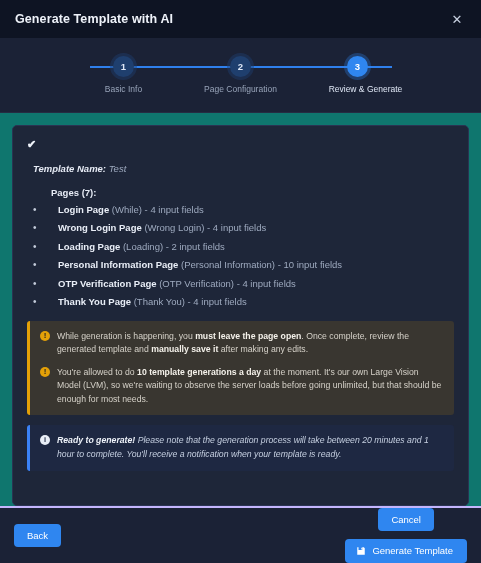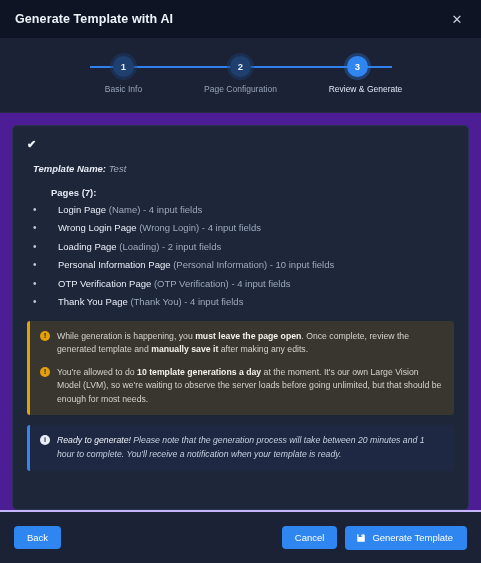--- a/index.html
+++ b/index.html
@@ -15,21 +15,21 @@
     font-family: "Liberation Sans", sans-serif;
     color: #e6ebf5;
     -webkit-font-smoothing: antialiased;
   }
 
   .modal {
     width: 481px;
     height: 563px;
     display: flex;
     flex-direction: column;
-    background: #4c1d95;
+    background: #0f766e;
   }
 
   
   .modal-header {
     height: 38px;
     flex: 0 0 38px;
     background: #0e1423;
     display: flex;
     align-items: center;
     justify-content: space-between;
@@ -184,21 +184,21 @@
     line-height: 1.1;
   }
   .page-list li::before {
     content: "•";
     position: absolute;
     left: 6px;
     top: -1px;
     color: #c3cbd9;
     font-size: 10px;
   }
-  .page-list li b { color: #e9eef7; font-weight: 400; padding-left: 15px; }
+  .page-list li b { color: #e9eef7; font-weight: 700; padding-left: 15px; }
 
   
   .warn-box {
     background: #393630;
     border-left: 3px solid #e3a008;
     border-radius: 3px;
     padding: 9px 12px 9px 10px;
     margin-bottom: 10px;
   }
 
@@ -252,37 +252,38 @@
     margin-top: 1px;
     font-style: normal;
   }
 
   .info-text {
     font-size: 8.7px;
     line-height: 1.6;
     color: #c5cfe0;
     font-style: italic;
   }
-  .info-text b { color: #eef2f9; font-weight: 400; font-style: italic; }
+  .info-text b { color: #eef2f9; font-weight: 700; font-style: italic; }
 
   
   .modal-footer {
     flex: 0 0 53px;
     border-top: 2px solid #c4b5fd;
     display: flex;
     align-items: center;
     justify-content: space-between;
     padding: 0 14px;
     background: #1b2236;
   }
 
   .footer-right {
     display: flex;
     gap: 8px;
     align-items: center;
+    flex-direction: column;
   }
 
   .btn {
     border: none;
     border-radius: 4px;
     font-family: "Liberation Sans", sans-serif;
     font-size: 9.5px;
     font-weight: 400;
     color: #ffffff;
     background: #2f86f0;
@@ -339,21 +340,21 @@
       <div class="template-name">
         <b>Template Name:</b>
         <span>Test</span>
       </div>
 
       <div class="pages-heading">Pages (7):</div>
 
       <ul class="page-list">
         <li>
           <b>Login Page</b>
-          <span>(Name)</span>
+          <span>(While)</span>
           <span>- 4 input fields</span>
         </li>
         <li>
           <b>Wrong Login Page</b>
           <span>(Wrong Login)</span>
           <span>- 4 input fields</span>
         </li>
         <li>
           <b>Loading Page</b>
           <span>(Loading)</span>

